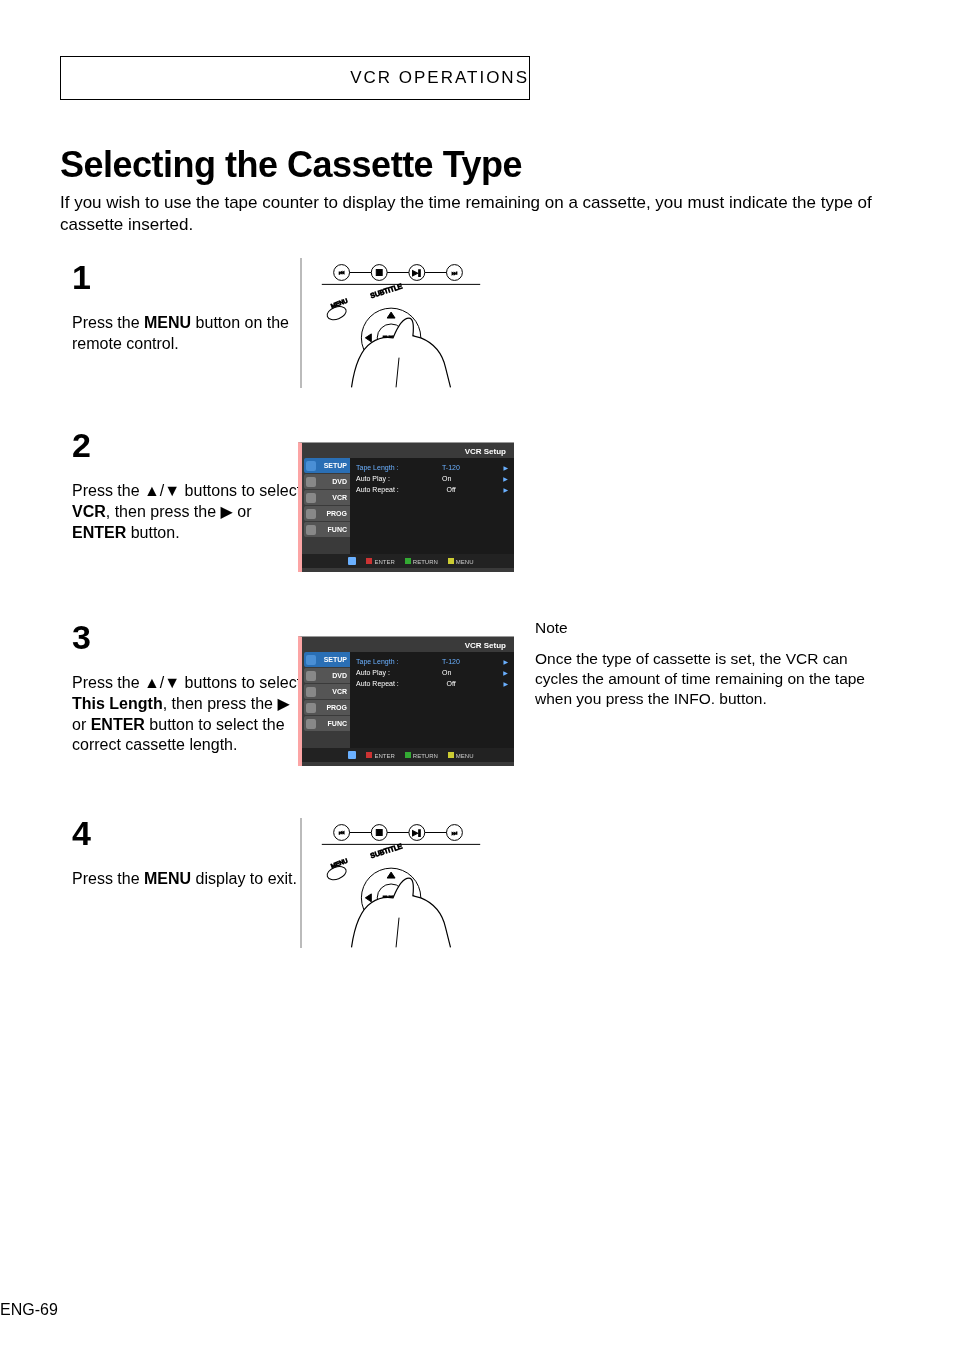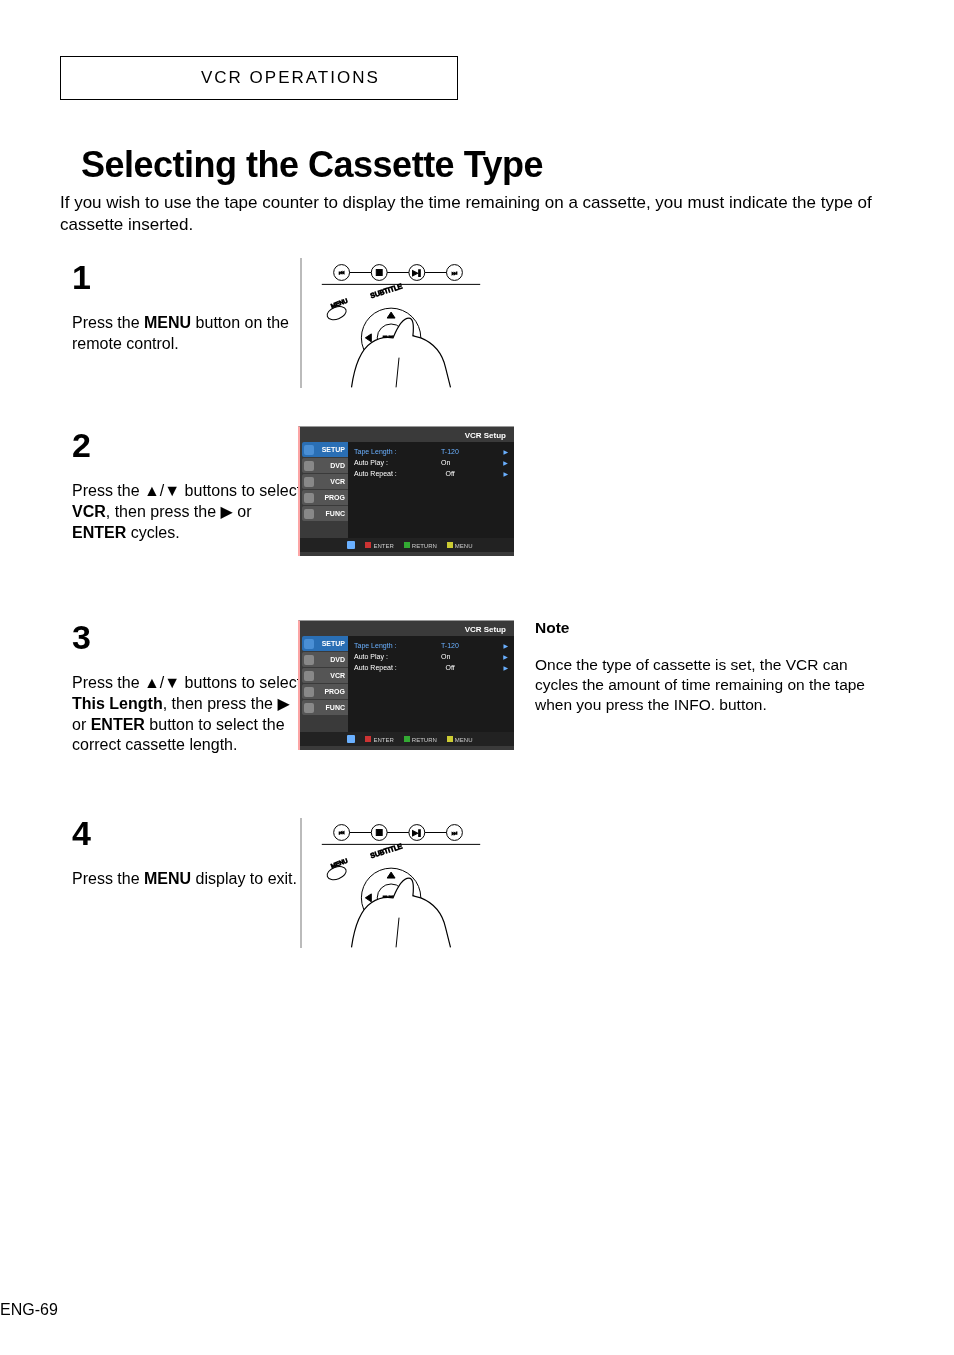--- a/index.html
+++ b/index.html
@@ -8,39 +8,39 @@
       height: 1355px;
       background: #fff;
       font-family: Arial, Helvetica, sans-serif;
       color: #000;
       position: relative;
     }
     .section-header-box {
       position: absolute;
       top: 56px;
       left: 60px;
-      width: 398px;
+      width: 470px;
       height: 44px;
       border: 1.5px solid #000;
       display: flex;
       align-items: center;
+      justify-content: flex-end;
     }
     .section-header-box .inner {
       margin-left: 140px;
       font-size: 17px;
       letter-spacing: 2px;
     }
     .title {
       position: absolute;
       top: 144px;
       left: 60px;
       font-size: 36px;
       font-weight: 900;
       letter-spacing: -0.5px;
-      margin-left: 21px;
     }
     .intro {
       position: absolute;
       top: 192px;
       left: 60px;
       width: 820px;
       font-size: 17px;
       line-height: 1.3;
     }
     .step-num {
@@ -68,25 +68,26 @@
     }
     .remote1 { top: 258px; left: 300px; }
     .remote4 { top: 818px; left: 300px; }
     .remote-illus svg { width: 100%; height: 100%; }
 
     .osd {
       position: absolute;
       width: 216px;
       height: 130px;
       background: #3a3a3a;
-      border-left: 2px solid #fca5a5;
+      border-left: 4px solid #fca5a5;
       border-top: 1px solid #999;
       color: #fff;
       font-size: 8px;
       font-family: Arial, sans-serif;
+      margin-top: 16px;
     }
     .osd2 { top: 426px; left: 298px; }
     .osd3 { top: 620px; left: 298px; }
     .osd-title {
       text-align: right;
       padding: 4px 8px 2px 0;
       font-weight: bold;
       font-size: 8px;
     }
     .osd-body { display: flex; height: 96px; }
@@ -131,21 +132,21 @@
       justify-content: center;
       gap: 10px;
       font-size: 6px;
       color: #ccc;
     }
     .osd-footer .ficon { width: 8px; height: 8px; display: inline-block; background: #6ab0ff; border-radius: 1px; margin-left: 6px;}
     .osd-footer .sq { display:inline-block; width:6px; height:6px; margin-right:2px; }
     .sq.red{background:#c33;} .sq.green{background:#3a3;} .sq.yellow{background:#cc3;}
 
     .note-block { position: absolute; top: 618px; left: 535px; width: 355px; font-size: 15.5px; line-height: 1.3; }
-    .note-block .note-title { font-weight: bold; margin-bottom: 17px; }
+    .note-block .note-title { font-weight: normal; margin-bottom: 11px; }
 
     .page-num { position: absolute; bottom: 36px; left: 0; right: 0; text-align: left; font-size: 16px; }
   </style>
 </head>
 <body>
 
 <div class="section-header-box">
   <div class="inner">VCR OPERATIONS</div>
 </div>
 
@@ -188,21 +189,21 @@
 
       <path d="M 50 130 Q 55 95 70 85 Q 80 78 92 80 Q 100 60 108 60 Q 114 60 112 78 L 120 80 Q 140 88 145 110 L 150 130" stroke="#000" fill="#fff" stroke-width="1.2"></path>
       <path d="M 95 130 L 98 100" stroke="#000"></path>
     </g>
   </svg>
 </div>
 
 <div class="step2">
   <div class="step-num">2</div>
   <div class="step-text">
-    <span>Press the ▲/▼ buttons to select </span><b>VCR</b><span>, then press the ▶ or </span><b>ENTER</b><span> cycles.</span>
+    <span>Press the ▲/▼ buttons to select </span><b>VCR</b><span>, then press the ▶ or </span><b>ENTER</b><span> button.</span>
   </div>
 </div>
 
 <div class="osd osd2">
   <div class="osd-title">VCR Setup</div>
   <div class="osd-body">
     <div class="osd-tabs">
       <div class="osd-tab active">
           <span class="ticon"></span>
           <span>SETUP</span>

